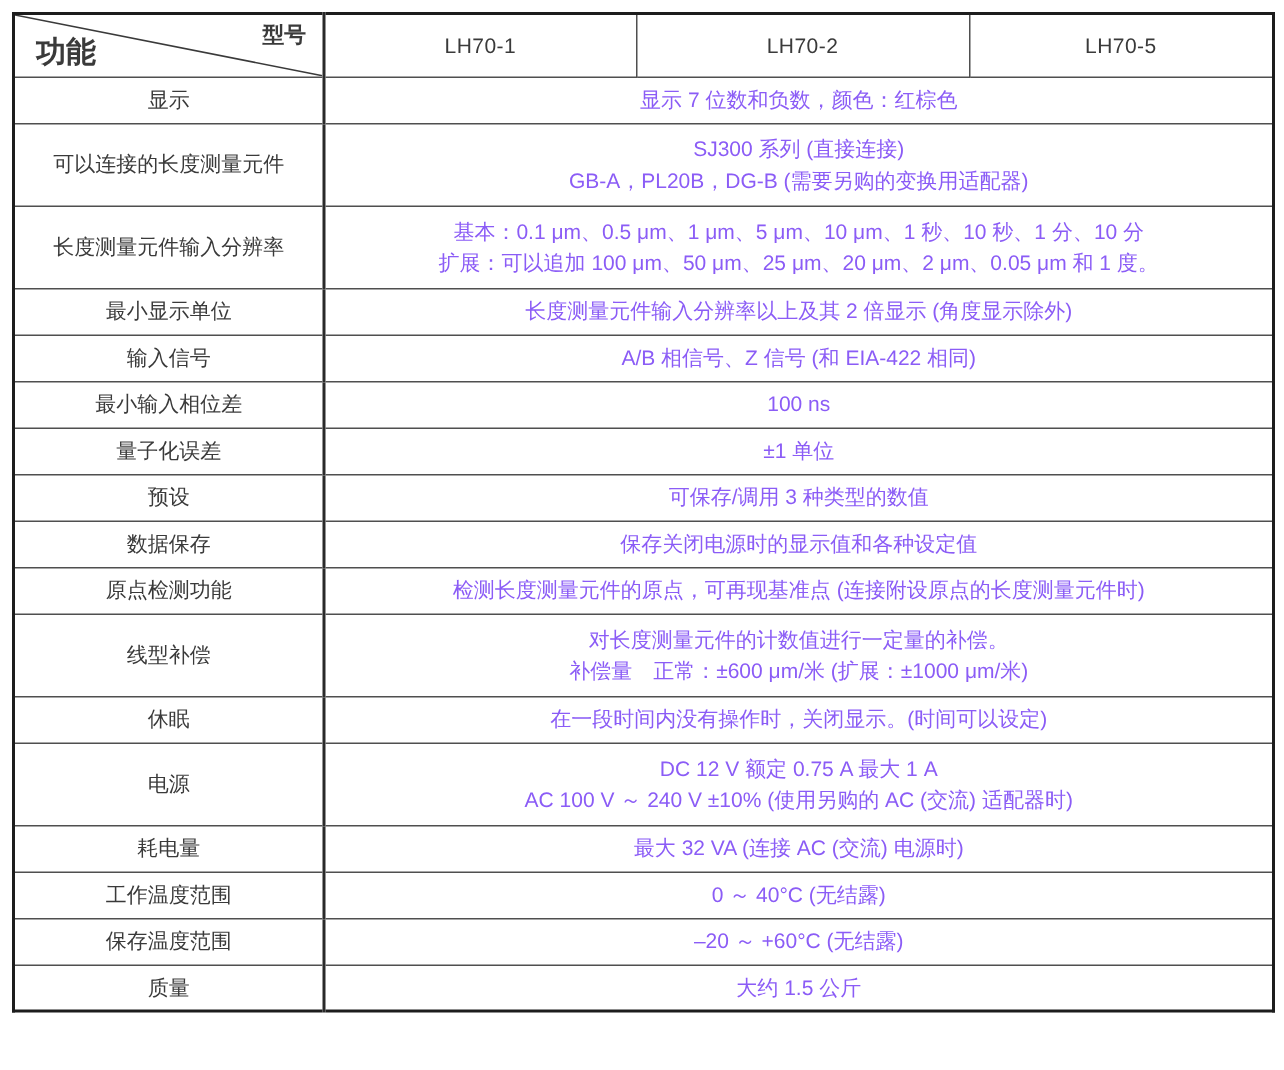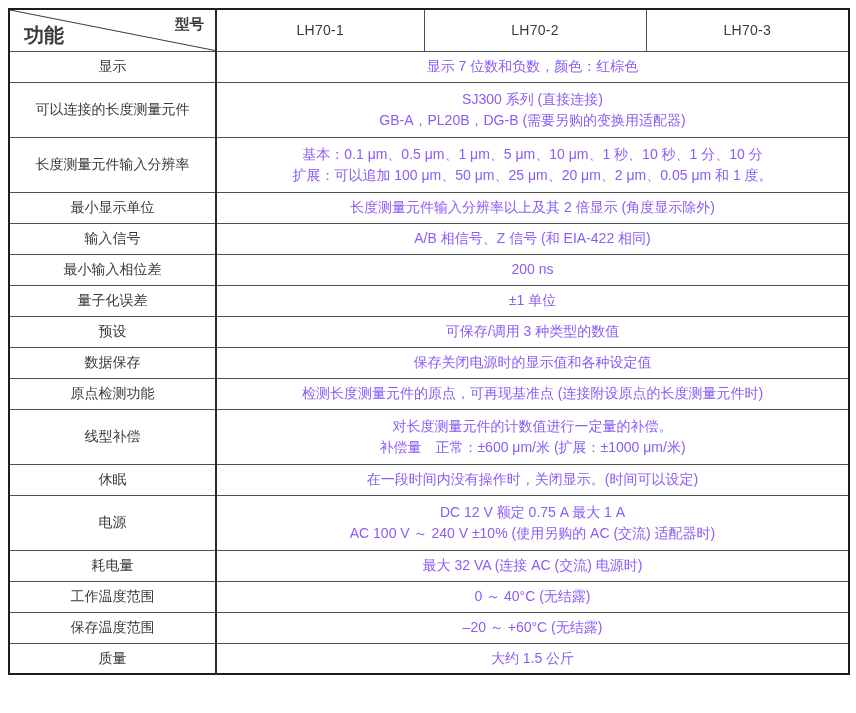--- a/index.html
+++ b/index.html
@@ -71,21 +71,21 @@
       <tr class="hdr">
     <th class="corner">
       <svg class="diag" viewBox="0 0 100 100" preserveAspectRatio="none">
         <line x1="0" y1="0" x2="100" y2="100" stroke="#3a3a3a" stroke-width="1" vector-effect="non-scaling-stroke"></line>
       </svg>
       <span class="c-tr">型号</span>
       <span class="c-bl">功能</span>
     </th>
     <th class="model-col">LH70-1</th>
     <th class="model-col">LH70-2</th>
-    <th class="model-col">LH70-3</th>
+    <th class="model-col">LH70-5</th>
   </tr>
 
   <tr class="single">
     <th class="lbl">显示</th>
     <td class="val" colspan="3">
       <div>显示 7 位数和负数，颜色：红棕色</div>
     </td>
   </tr>
 
   <tr class="double">
@@ -114,21 +114,21 @@
   <tr class="single">
     <th class="lbl">输入信号</th>
     <td class="val" colspan="3">
       <div>A/B 相信号、Z 信号 (和 EIA-422 相同)</div>
     </td>
   </tr>
 
   <tr class="single">
     <th class="lbl">最小输入相位差</th>
     <td class="val" colspan="3">
-      <div>200 ns</div>
+      <div>100 ns</div>
     </td>
   </tr>
 
   <tr class="single">
     <th class="lbl">量子化误差</th>
     <td class="val" colspan="3">
       <div>±1 单位</div>
     </td>
   </tr>
 

